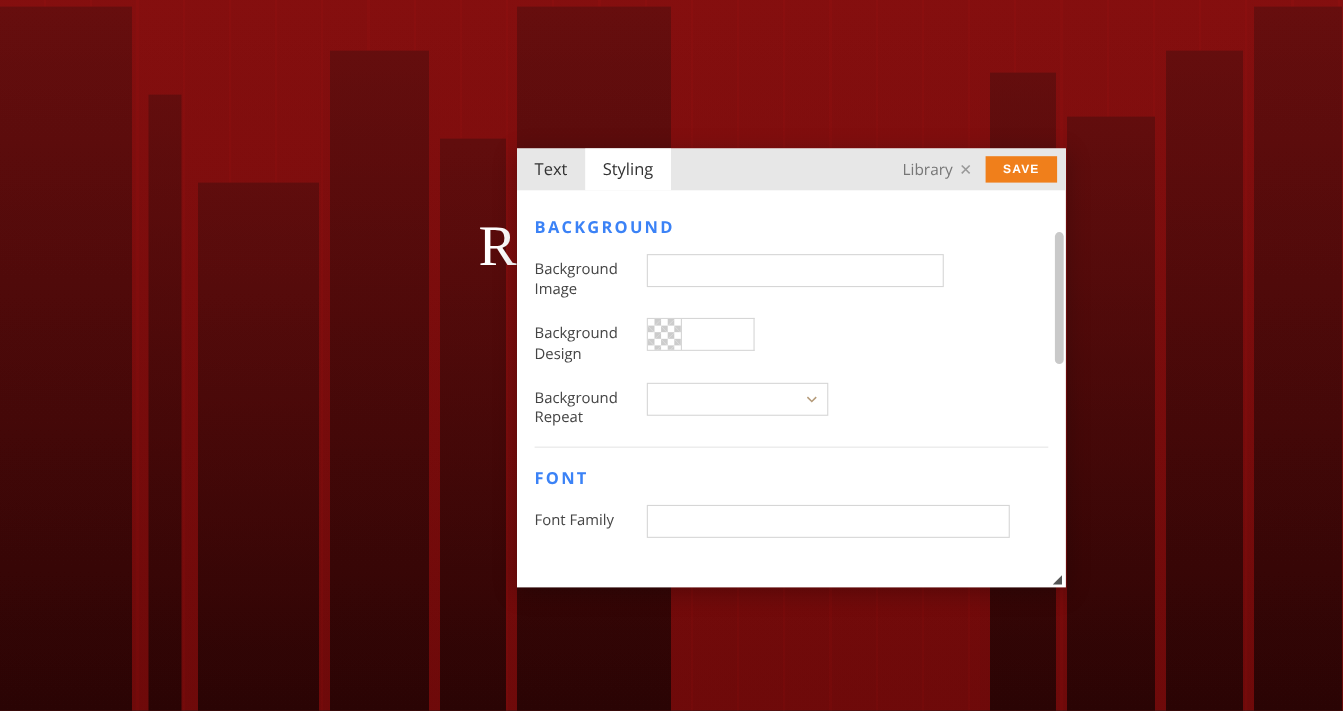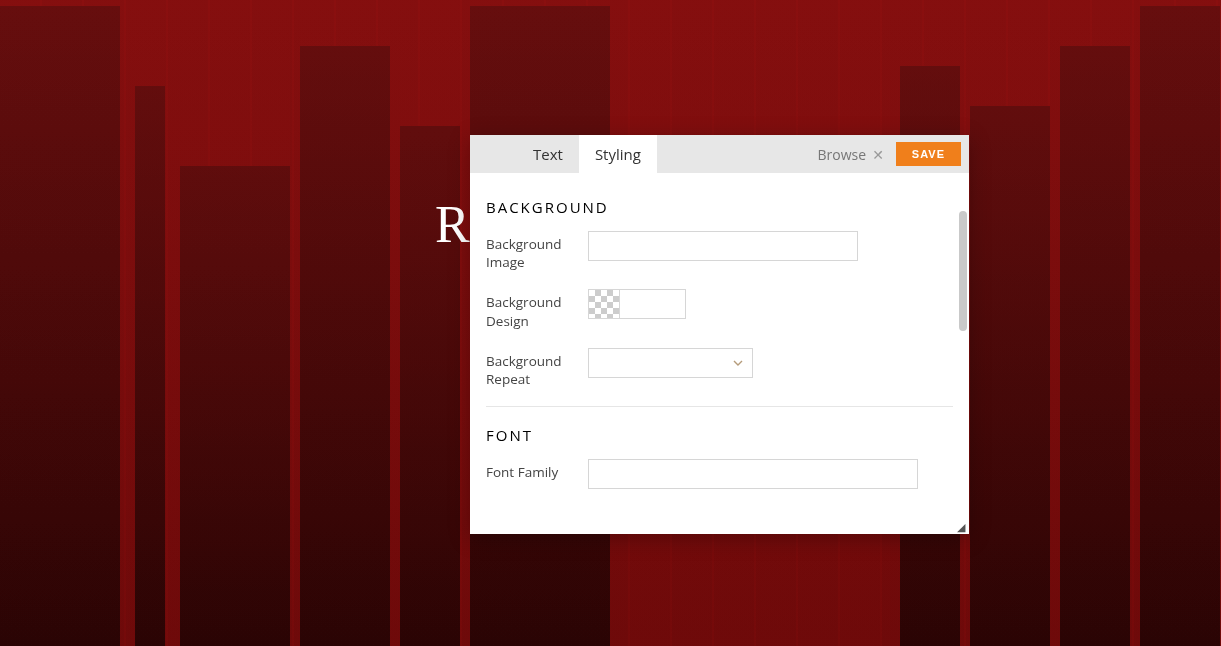--- a/index.html
+++ b/index.html
@@ -42,37 +42,37 @@
   }
 
   
   .panel {
     position:absolute; top:135px; left:470px; width:499px; height:399px;
     background:#fff; box-shadow:0 4px 20px rgba(0,0,0,0.25);
     display:flex; flex-direction:column;
   }
   .panel-tabs {
     height:38px; background:#e7e7e7; display:flex; align-items:stretch;
-    font-size:15px; color:#333;padding-left:47px;
+    font-size:15px; color:#333;
   }
   .tab { padding:0 16px; display:flex; align-items:center; cursor:pointer; }
   .tab.active { background:#fff; }
   .tabs-spacer { flex:1; }
   .cancel-wrap { display:flex; align-items:center; gap:6px; color:#777; font-size:14px; padding-right:12px; cursor:pointer; }
   .close-x { font-size:14px; color:#999; }
   .save-btn {
     align-self:center; margin-right:8px; background:#f07f1b; color:#fff;
     border:none; padding:6px 16px; font-size:11px; letter-spacing:1px; font-weight:700; cursor:pointer;
   }
 
   .panel-body { position:relative; flex:1; overflow:hidden; padding:16px 16px 0 16px; }
   .scroll-track { position:absolute; top:0; right:0; width:12px; height:100%; background:transparent; }
   .scroll-thumb { position:absolute; top:38px; right:2px; width:8px; height:120px; background:#c9c9c9; border-radius:4px; }
 
-  .section-title { font-size:15px; font-weight:400; letter-spacing:2px; color:#000000; margin:8px 0 14px; }
+  .section-title { font-size:15px; font-weight:700; letter-spacing:2px; color:#3b82f6; margin:8px 0 14px; }
   .row { display:flex; align-items:flex-start; margin-bottom:18px; }
   .row-label { width:102px; font-size:13.5px; color:#444; line-height:1.35; padding-top:4px; }
   .row-field { flex:1; }
 
   .text-input {
     width:270px; height:30px; border:1px solid #d6d6d6; background:#fff;
   }
   .upload-line { margin-top:8px; font-size:13.5px; }
   .upload-link { color:#4b3fae; cursor:pointer; }
   .or-text { color:#8a8a8a; margin:0 2px; }
@@ -129,21 +129,21 @@
     <div class="cta">CONTACT</div>
   </div>
 </div>
 
 <div class="panel">
   <div class="panel-tabs">
     <div class="tab">Text</div>
     <div class="tab active">Styling</div>
     <div class="tabs-spacer"></div>
     <div class="cancel-wrap">
-      <span>Browse</span>
+      <span>Library</span>
       <span class="close-x">✕</span>
     </div>
     <button class="save-btn">SAVE</button>
   </div>
 
   <div class="panel-body">
 
     <div class="section-title">BACKGROUND</div>
 
     <div class="row">

